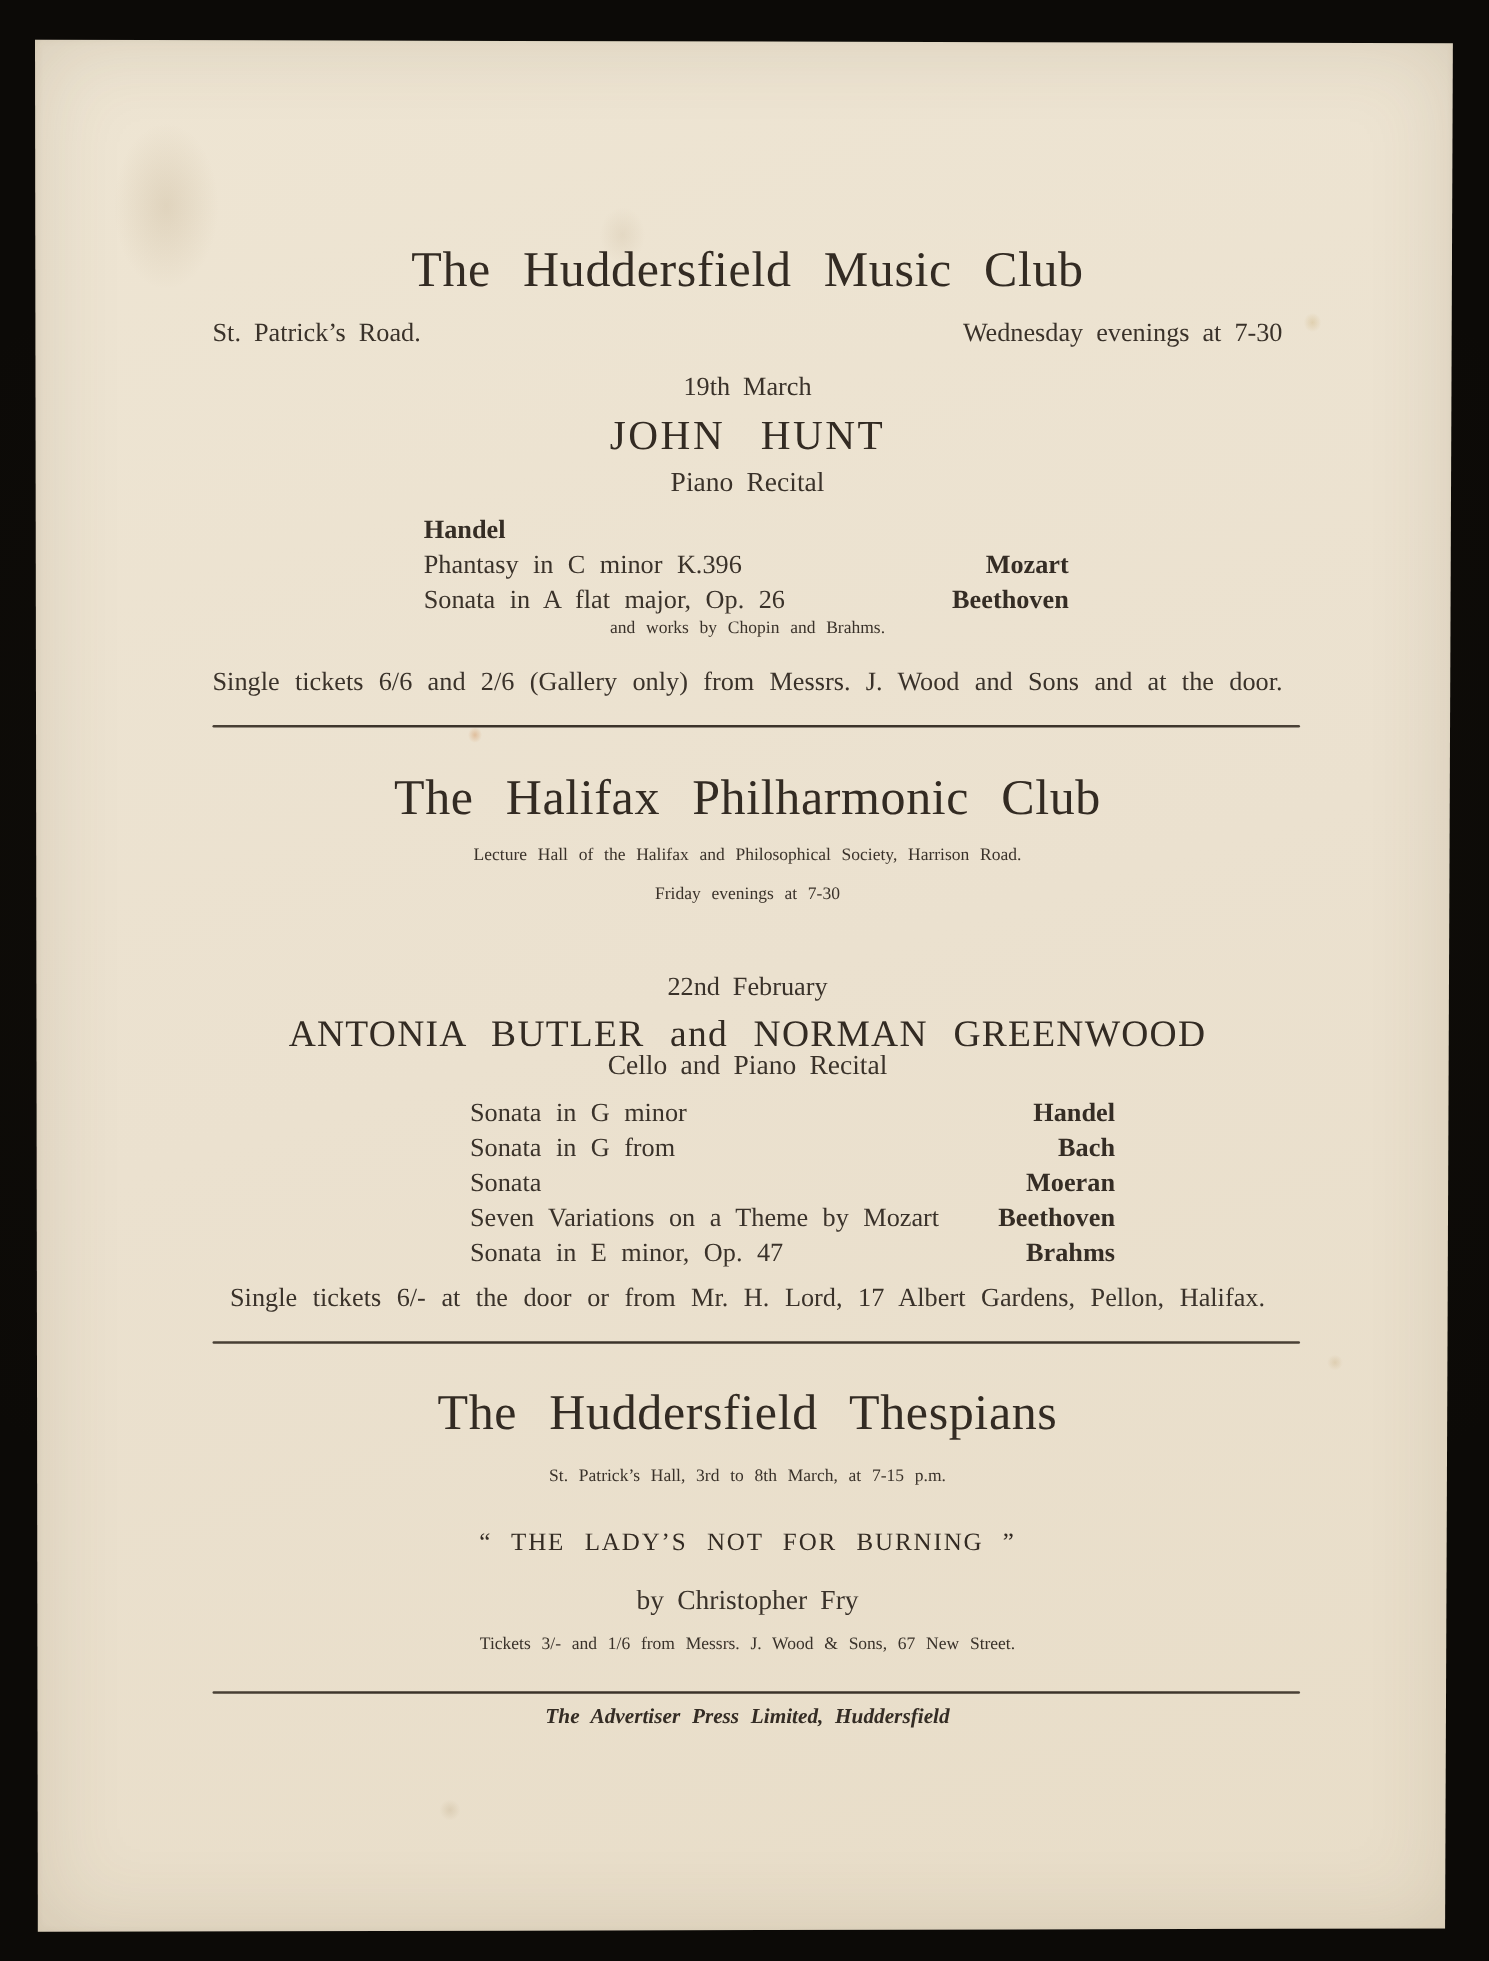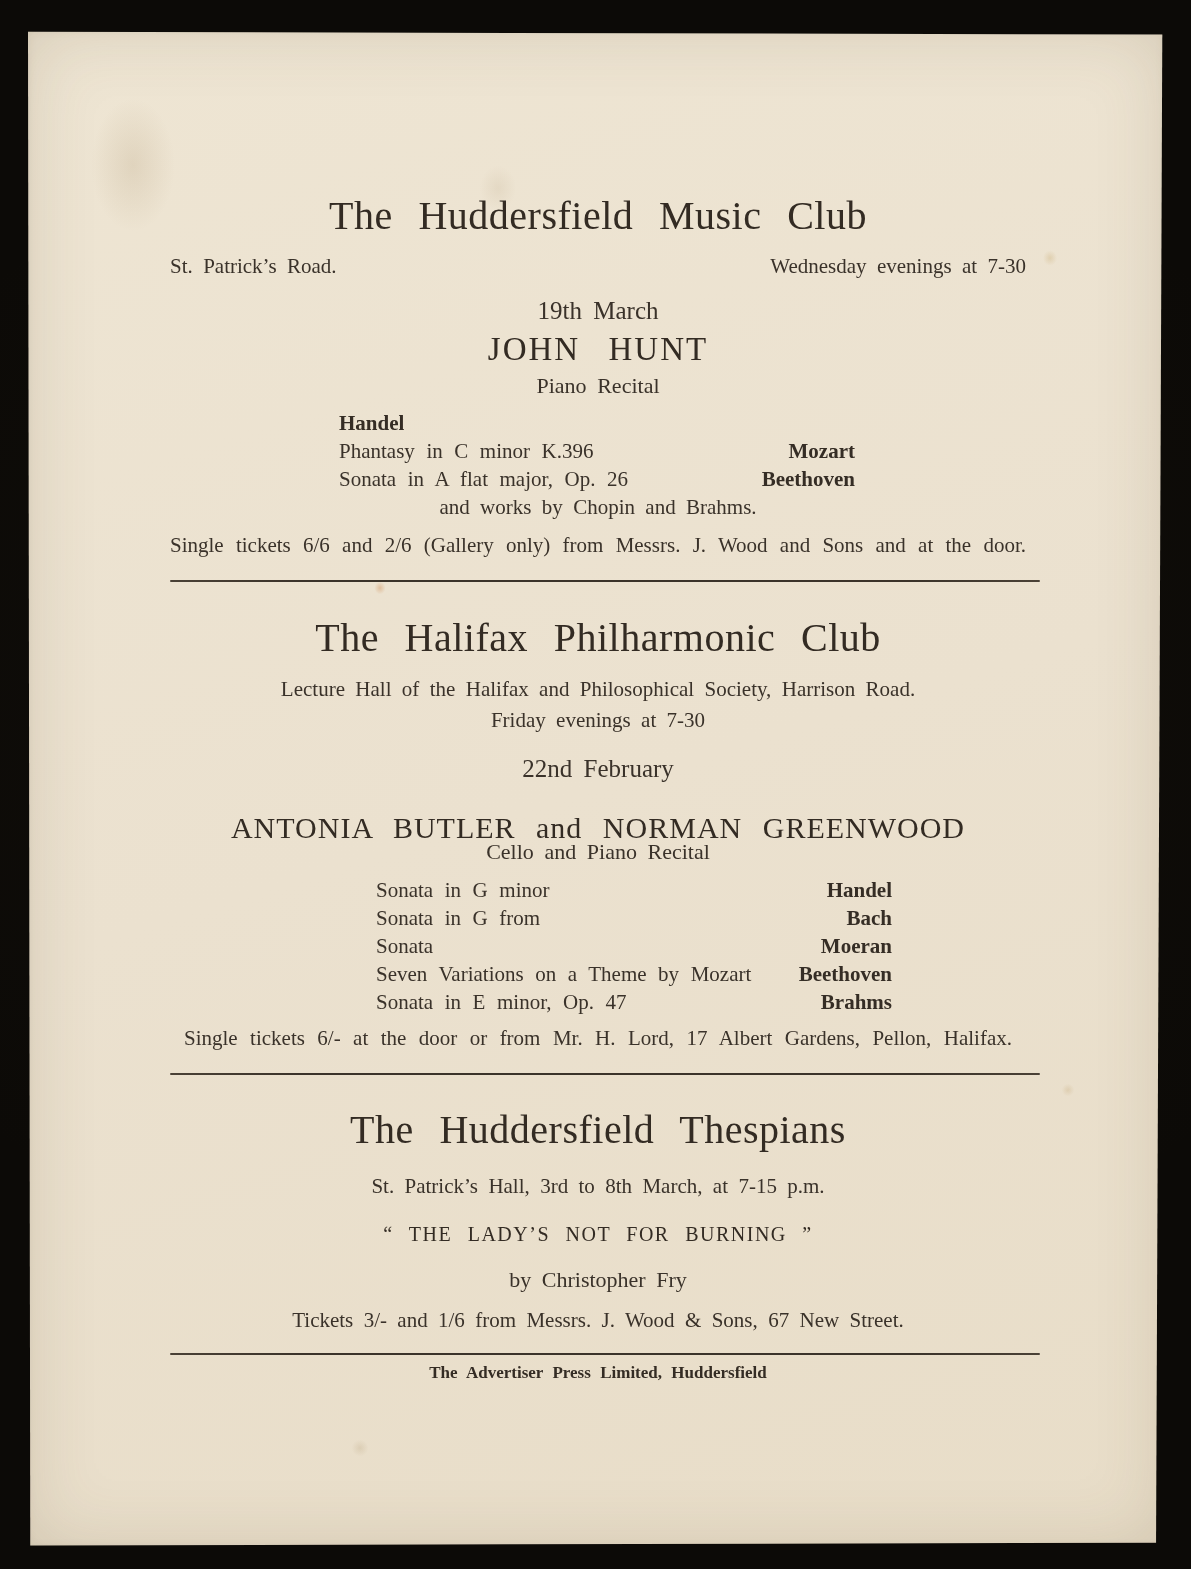--- a/index.html
+++ b/index.html
@@ -53,21 +53,21 @@
   .club-title {
     font-size: 40px;
     font-weight: 400;
     text-align: center;
     letter-spacing: 0.5px;
     word-spacing: 0.38em;
     color: #332b23;
     margin: 0;
   }
   .body-line {
-    font-size: 21px;
+    font-size: 14px;
     text-align: center;
     line-height: 1.25;
   }
   .venue-row {
     display: flex;
     justify-content: space-between;
     font-size: 21px;
   }
   .performer-name {
     font-size: 33px;
@@ -81,21 +81,21 @@
   .performer-name-2 {
     font-size: 30px;
     text-align: center;
     letter-spacing: 1px;
     word-spacing: 0.4em;
     color: #332b23;
     margin: 0;
     font-weight: 400;
   }
   .recital-type { font-size: 22px; text-align: center; }
-  .date-line { font-size: 25px; text-align: center; }
+  .date-line { font-size: 21px; text-align: center; }
 
   .prog {
     left: 169px;
     width: 516px;
   }
   .prog-row {
     display: flex;
     justify-content: space-between;
     font-size: 21px;
     line-height: 28px;
@@ -123,20 +123,21 @@
     color: #332b23;
     margin: 0;
     font-weight: 400;
   }
   .footer-line {
     font-size: 17px;
     font-weight: 700;
     text-align: center;
     word-spacing: 0.3em;
     color: #342c24;
+    font-style: italic;
   }
 </style>
 </head>
 <body>
 
 <div class="scene">
   <div class="paper">
     <div class="content">
 
       <section>
@@ -174,21 +175,21 @@
         <div class="abs rule" style="top:550px;"></div>
       </section>
 
       <section>
         <h1 class="abs club-title" style="top:584px;">The Halifax Philharmonic Club</h1>
 
         <div class="abs body-line" style="top:646px;">Lecture Hall of the Halifax and Philosophical Society, Harrison Road.</div>
 
         <div class="abs body-line" style="top:677px;">Friday evenings at 7-30</div>
 
-        <div class="abs date-line" style="top:725px;">22nd February</div>
+        <div class="abs date-line" style="top:747px;">22nd February</div>
 
         <h2 class="abs performer-name-2" style="top:762px;margin-top:19px;">ANTONIA BUTLER and NORMAN GREENWOOD</h2>
 
         <div class="abs recital-type" style="top:809px;">Cello and Piano Recital</div>
 
         <div class="abs prog" style="top:846px;margin-left:37px;">
           <div class="prog-row">
             <span class="work">Sonata in G minor</span>
             <span class="composer">Handel</span>
           </div>

